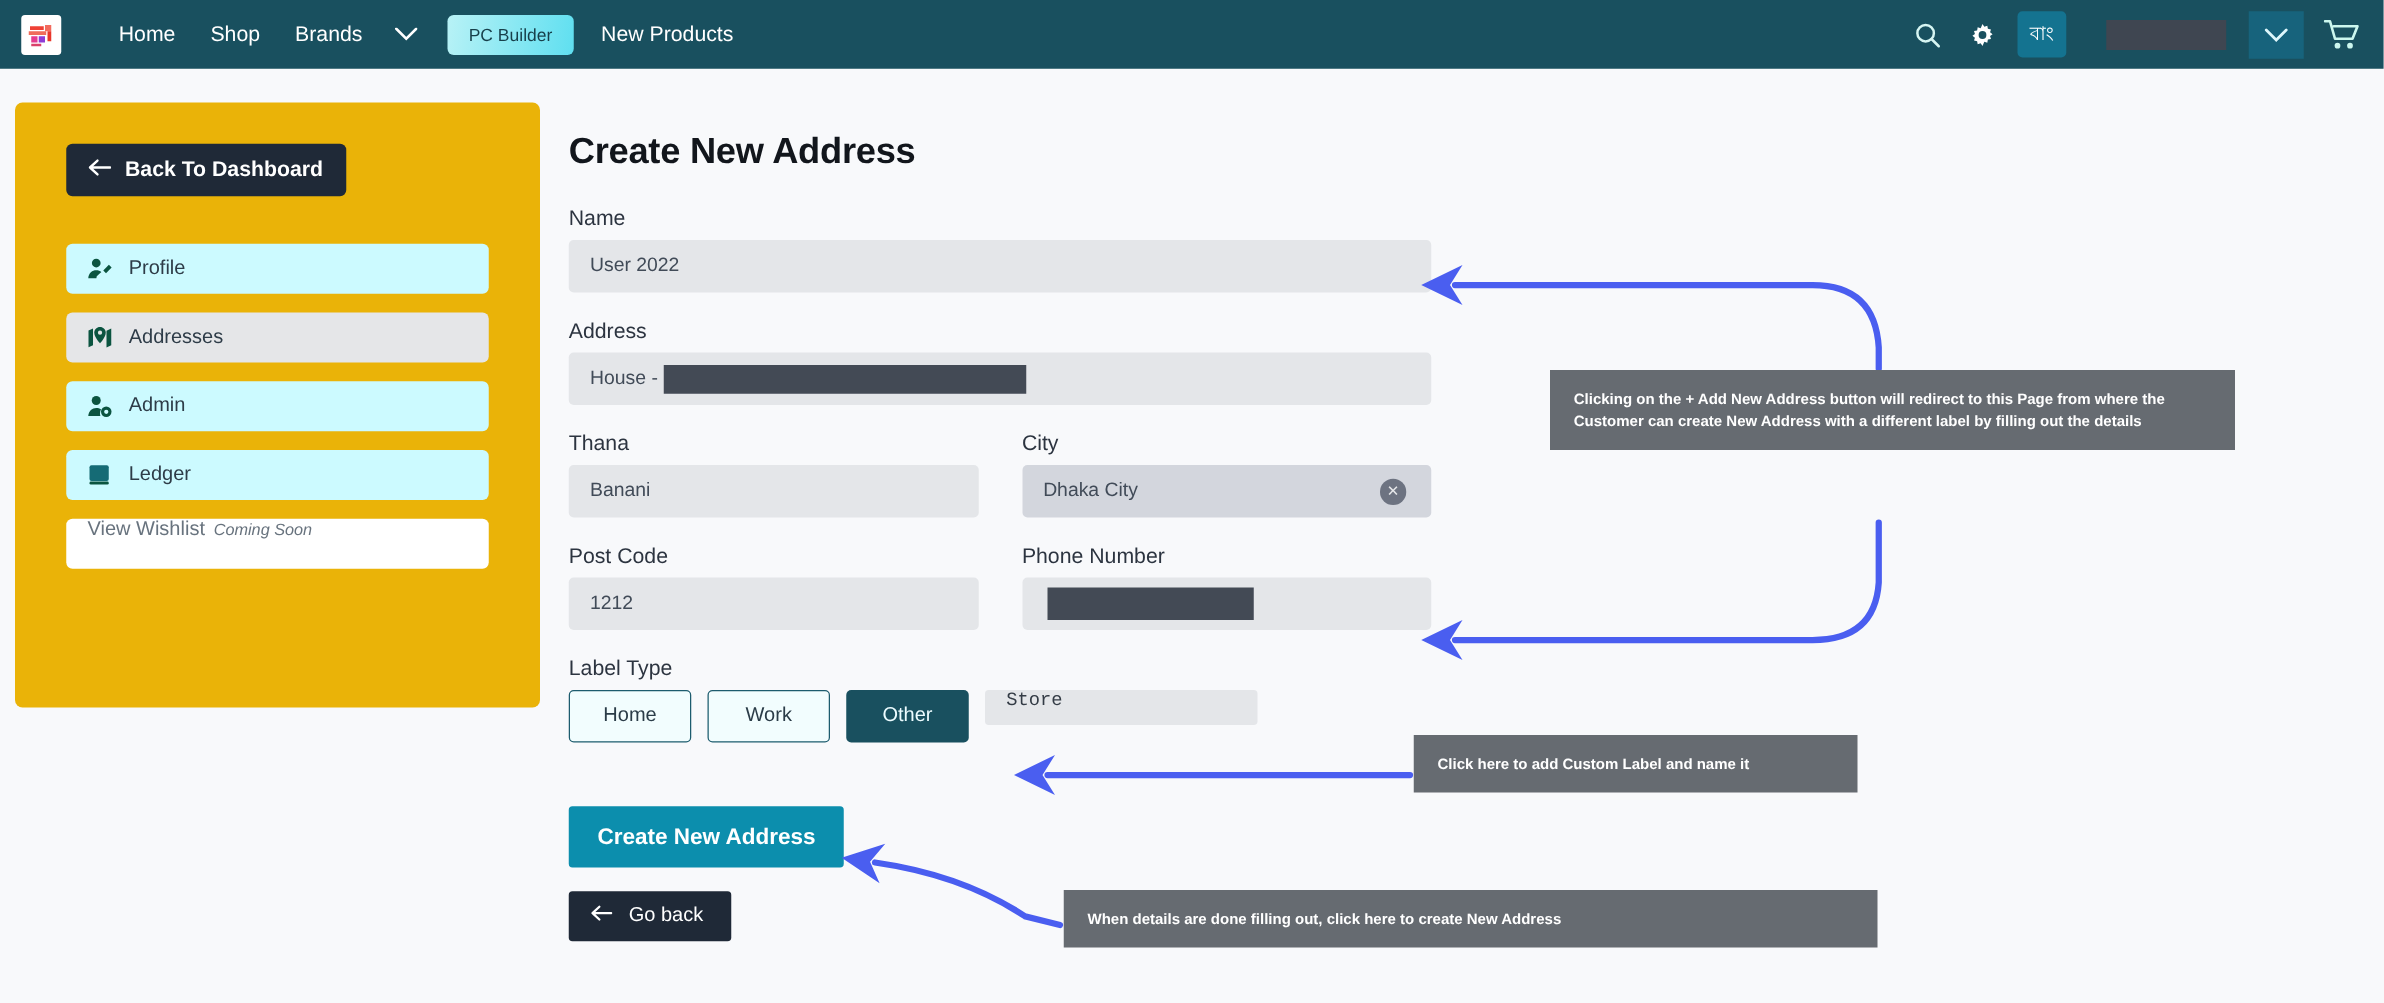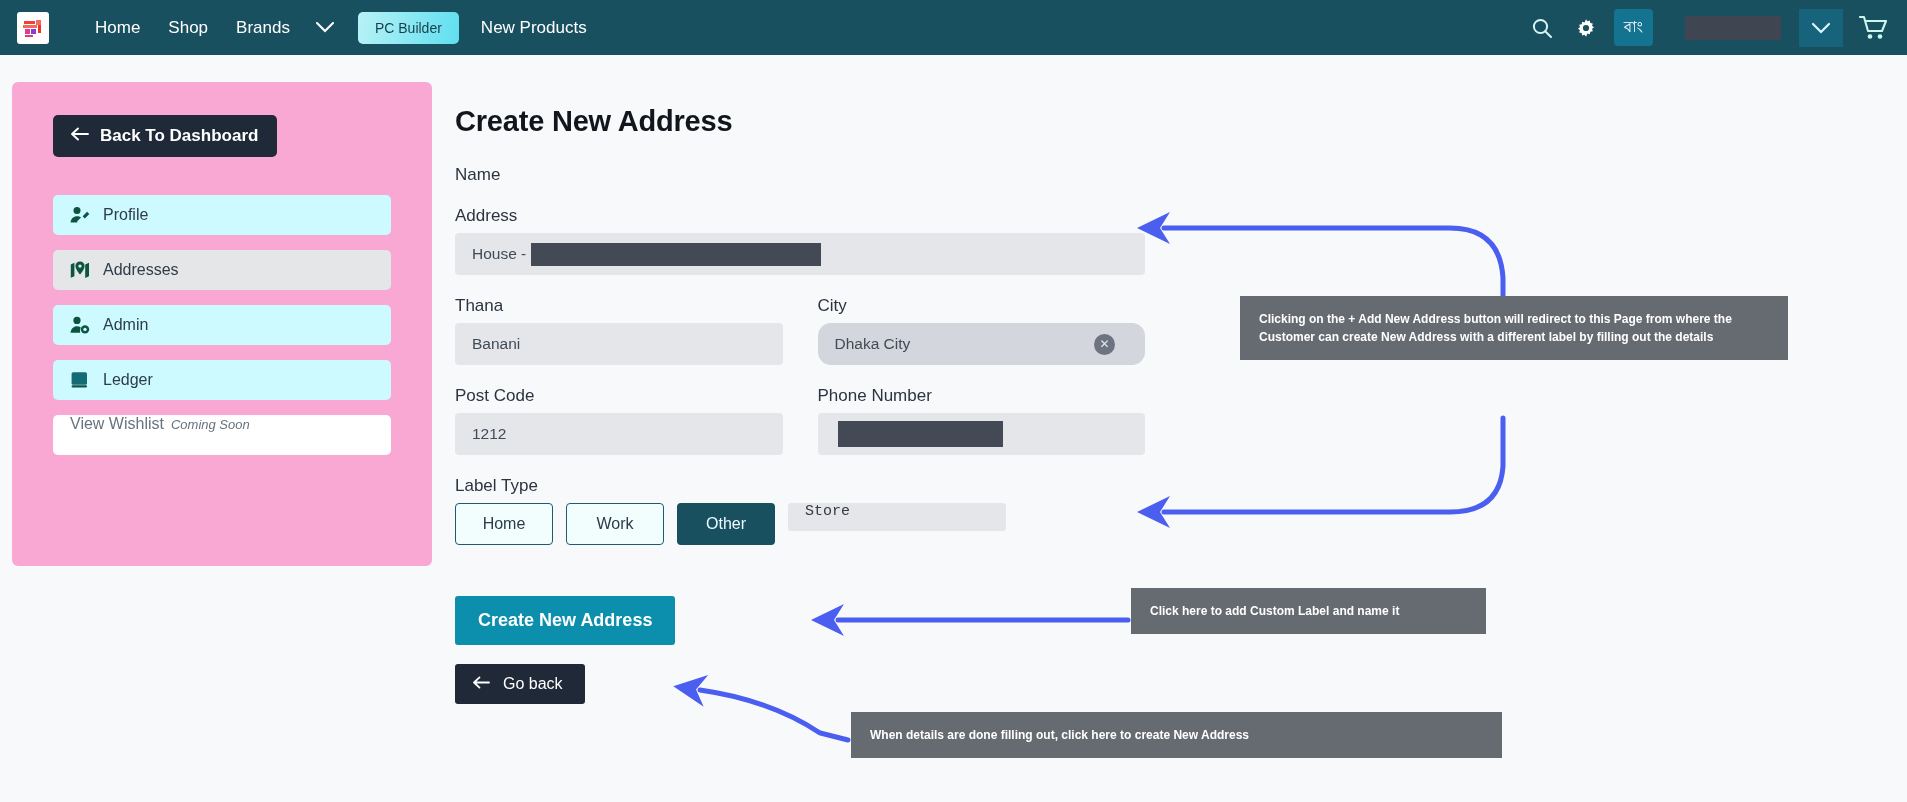--- a/index.html
+++ b/index.html
@@ -55,21 +55,21 @@
   .user-drop {
     background: #17637c; width: 44px; height: 38px;
     display:flex; align-items:center; justify-content:center; cursor:pointer;
   }
   .cart-btn { padding: 0 18px 0 16px; cursor: pointer; display:flex; align-items:center; }
 
   
   .sidebar {
     position: absolute; left: 12px; top: 82px;
     width: 420px; height: 484px;
-    background: #f9a8d4; border-radius: 6px; padding-left: 48px;
+    background: #eab308; border-radius: 6px; padding-left: 48px;
   }
   .back-dash {
     position: absolute; left: 41px; top: 33px;
     background: #1f2937; color: #ffffff;
     font-size: 17px; font-weight: bold;
     padding: 11px 19px 11px 17px; border-radius: 5px;
     display: flex; align-items: center; gap: 11px; cursor: pointer;
     white-space: nowrap;
   }
   .side-list { position: absolute; left: 41px; top: 113px; width: 338px; }
@@ -95,21 +95,21 @@
   .page-title {
     font-size: 29px; font-weight: bold; color: #12161c;
     margin-bottom: 27px; letter-spacing: -0.2px;
   }
   .field-label { font-size: 17px; color: #2c3440; margin-bottom: 7px; }
   .inp {
     height: 42px; background: #e4e6e9; border-radius: 4px;
     display: flex; align-items: center; padding-left: 17px;
     color: #414b58; font-size: 15.5px; cursor: text;
   }
-  .inp.city { background: #d3d6dd; justify-content: space-between; padding-right: 30px; border-radius: 13px; }
+  .inp.city { background: #d3d6dd; justify-content: space-between; padding-right: 20px; }
   .fld { margin-bottom: 21px; }
   .row2 { display: flex; gap: 35px; }
   .row2 > .fld { flex: 1; }
   .redact-addr { width: 290px; height: 23px; background: #434a55; margin-left: 5px; }
   .redact-phone { width: 165px; height: 26px; background: #434a55; margin-left: 3px; }
   .clear-x {
     width: 21px; height: 21px; border-radius: 50%;
     background: #6d7381; color: #e7e8ea; font-size: 12px;
     display: flex; align-items: center; justify-content: center;
     cursor: pointer;
@@ -280,20 +280,23 @@
         <span class="wishlist-soon">Coming Soon</span>
       </div>
     </div>
   </div>
 
   <div class="form-area">
     <div class="page-title">Create New Address</div>
 
     <div class="fld">
       <div class="field-label">Name</div>
+      <div class="inp">
+        <span>User 2022</span>
+      </div>
     </div>
 
     <div class="fld">
       <div class="field-label">Address</div>
       <div class="inp">
         <span>House -</span>
         <span class="redact-addr"></span>
       </div>
     </div>
 

